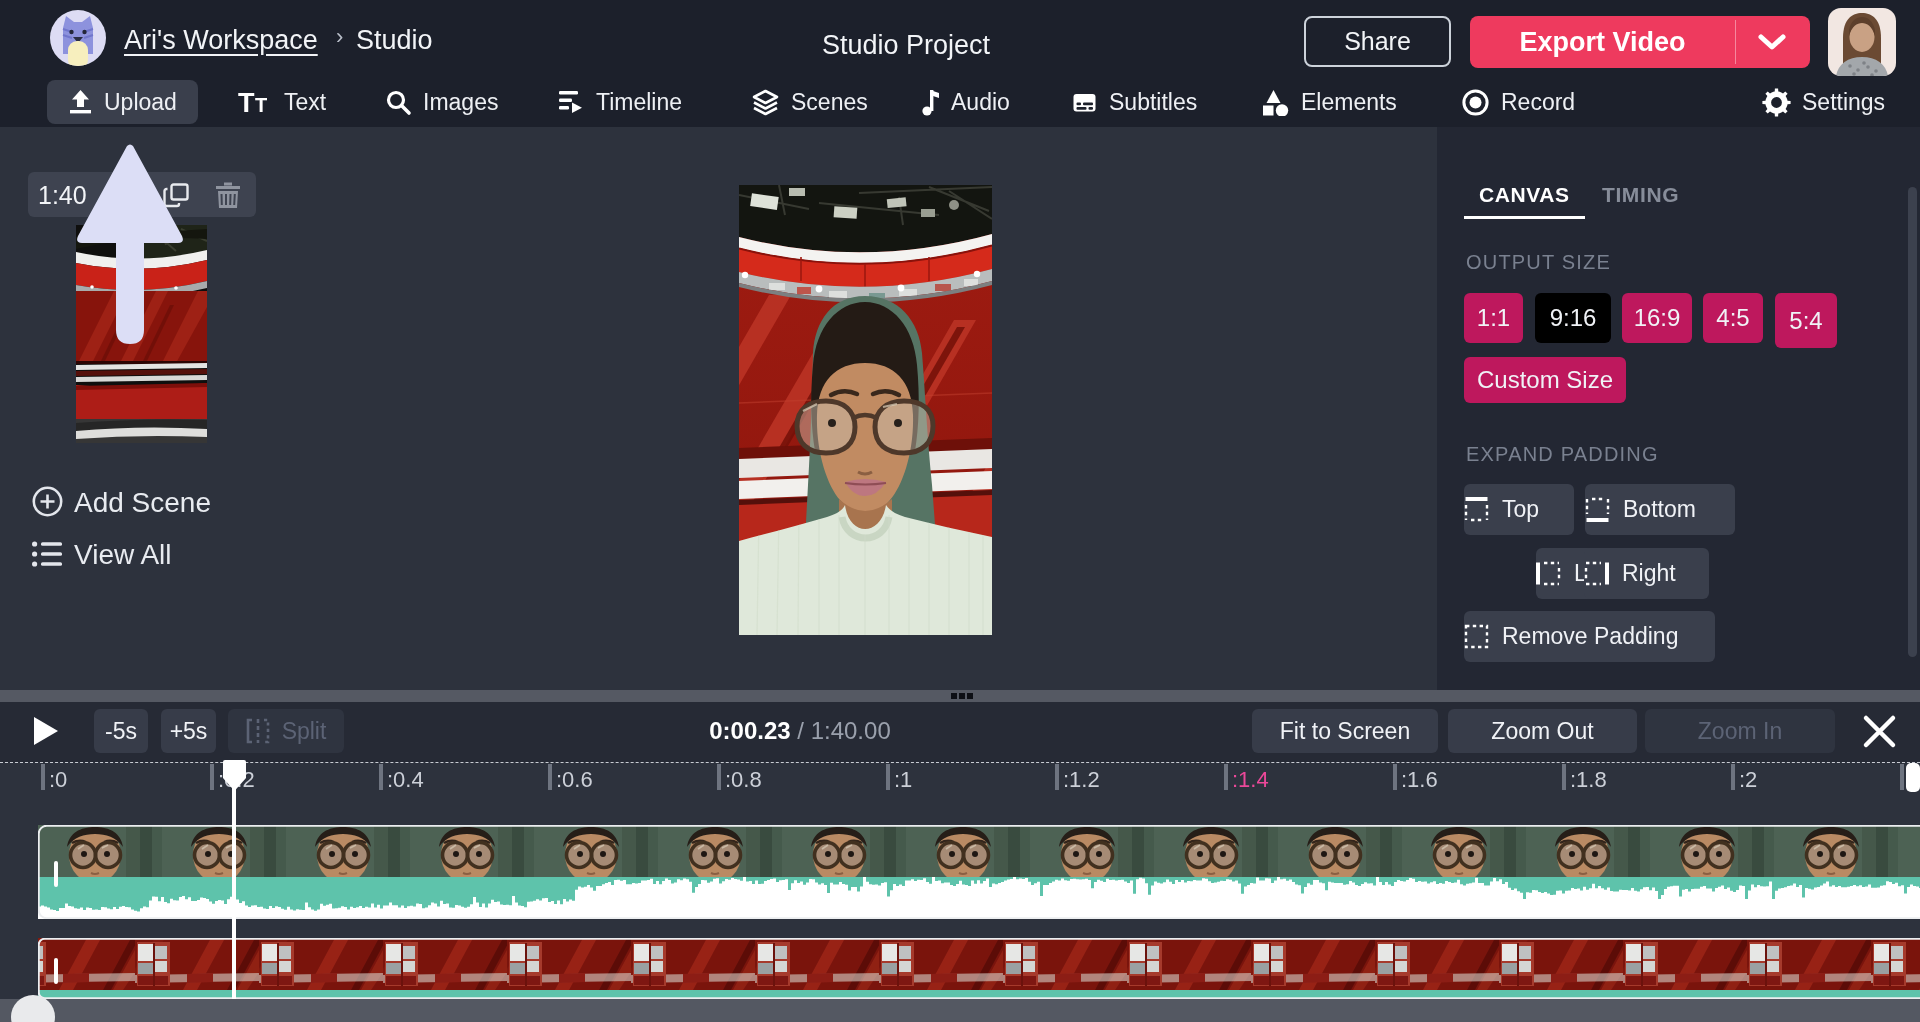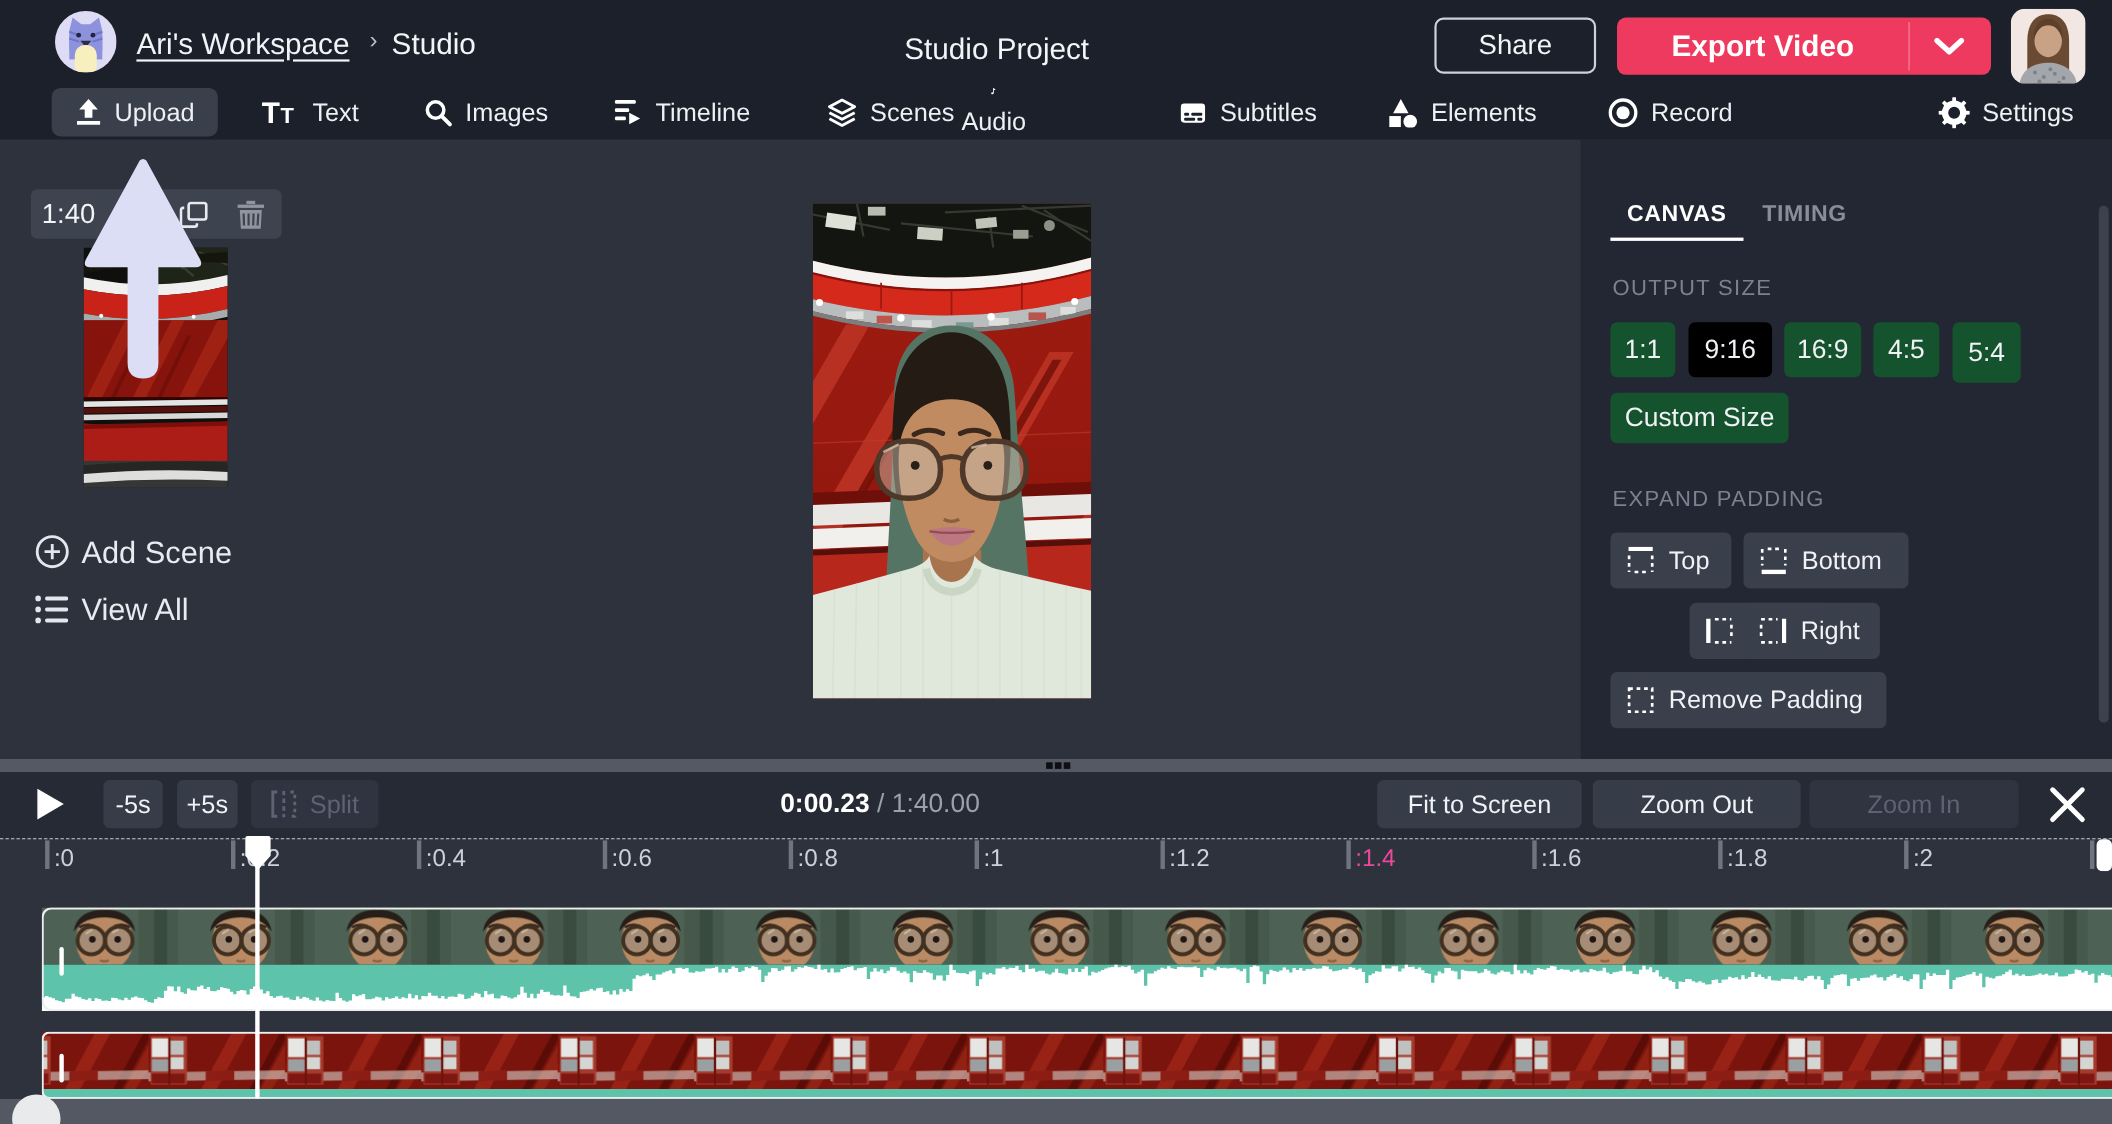--- a/index.html
+++ b/index.html
@@ -2,22 +2,22 @@
 <html><head><meta charset="utf-8">
 <style>
 *{margin:0;padding:0;box-sizing:border-box;font-family:"Liberation Sans",sans-serif;}
 html,body{width:1920px;height:1022px;overflow:hidden;background:#2d323d;}
 .abs{position:absolute;}
 #page{position:relative;width:1920px;height:1022px;border-radius:32px;}
 #topbar{left:0;top:0;width:1920px;height:127px;background:#1c202b;}
 .crumb{color:#f2f4f7;font-size:27px;}
 .tbtxt{color:#eef0f4;font-size:23px;}
 .tbitem{display:flex;align-items:center;gap:11px;position:absolute;top:80px;height:44px;}
-.panelbtn{position:absolute;background:#14532d;border-radius:6px;color:#f0f2f6;font-size:24px;display:flex;align-items:center;justify-content:center;}
-.padbtn{position:absolute;background:#3a3f4c;border-radius:6px;color:#f0f2f6;font-size:23px;display:flex;align-items:center;justify-content:flex-start;gap:13px;padding-left:15px;}
+.panelbtn{position:absolute;background:#be185d;border-radius:6px;color:#f0f2f6;font-size:24px;display:flex;align-items:center;justify-content:center;}
+.padbtn{position:absolute;background:#3a3f4c;border-radius:6px;color:#f0f2f6;font-size:23px;display:flex;align-items:center;justify-content:flex-start;gap:13px;padding-left:0;}
 .cbtn{position:absolute;background:#373c49;border-radius:6px;color:#f0f2f6;font-size:23px;display:flex;align-items:center;justify-content:center;top:709px;height:44px;}
 .cbtn.dis{background:#2f3440;color:#5c6375;}
 </style></head>
 <body>
 <div id="page">
 
 <div class="abs" id="topbar"></div>
 
 <svg class="abs" style="left:50px;top:10px" width="56" height="56" viewBox="0 0 56 56">
 <circle cx="28" cy="28" r="28" fill="#dddcf4"></circle>
@@ -106,21 +106,21 @@
 <div class="tbitem" style="left:751px;">
 <svg width="29" height="27" viewBox="0 0 29 27">
         <g stroke="#fff" stroke-width="2.6" fill="none" stroke-linejoin="round">
           <path d="M14.5,2 L26,8 L14.5,14 L3,8 Z"></path>
           <path d="M3,13.5 L14.5,19.5 L26,13.5"></path>
           <path d="M3,19 L14.5,25 L26,19"></path>
         </g>
       </svg>
 <span class="tbtxt">Scenes</span>
     </div>
-<div class="tbitem" style="left:874px;flex-direction:column;">
+<div class="tbitem" style="left:922px;">
 <svg width="18" height="27" viewBox="0 0 18 27">
         <circle cx="5" cy="22" r="4.6" fill="#fff"></circle>
         <rect x="8" y="1" width="3.4" height="21" fill="#fff"></rect>
         <path d="M8,1 L17,4 L17,9 L8,6 Z" fill="#fff"></path>
       </svg>
 <span class="tbtxt">Audio</span>
     </div>
 <div class="tbitem" style="left:1071px;">
 <svg width="27" height="27" viewBox="0 0 27 27">
         <rect x="2.5" y="5" width="22" height="17.5" rx="3" fill="#fff"></rect>

